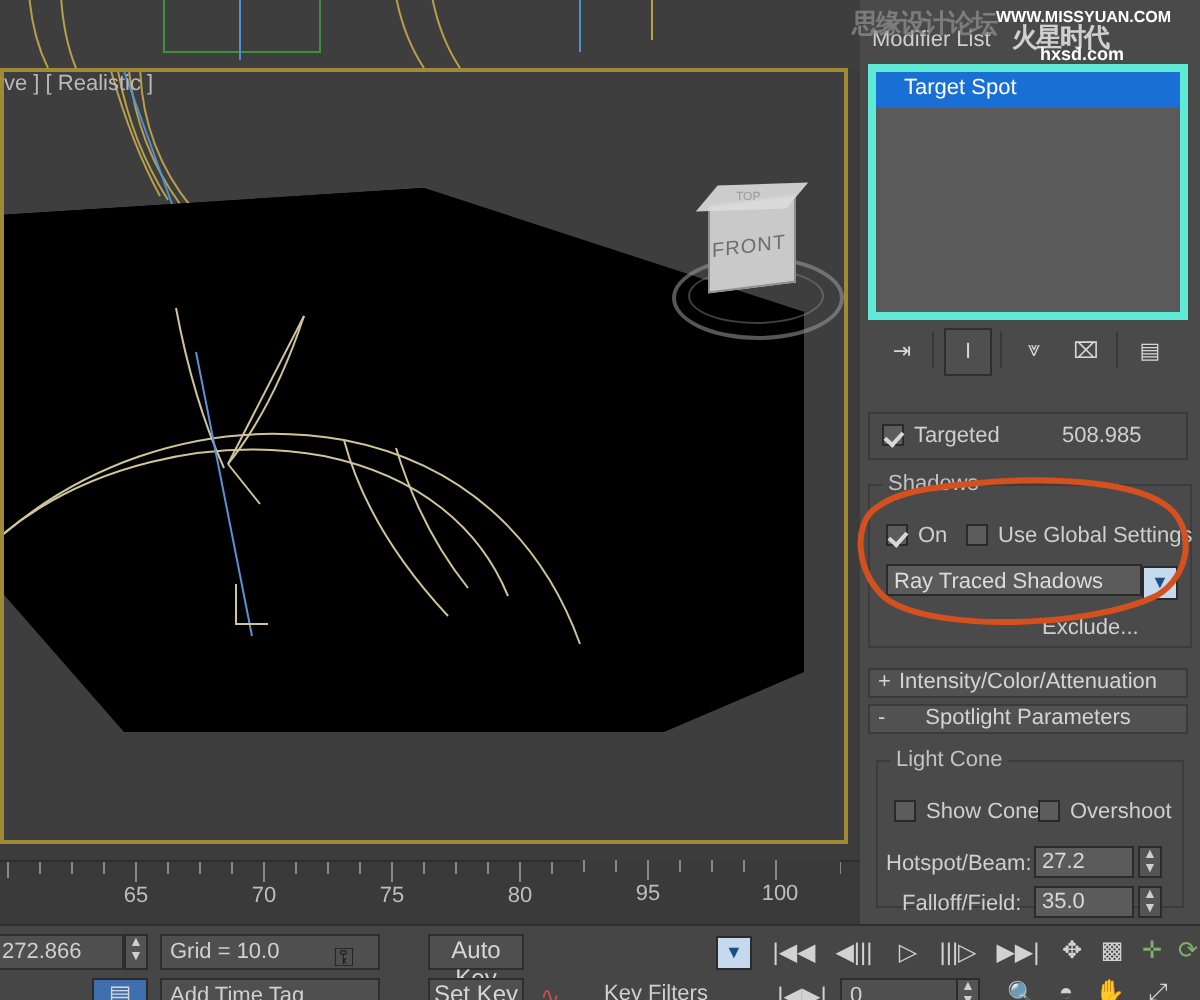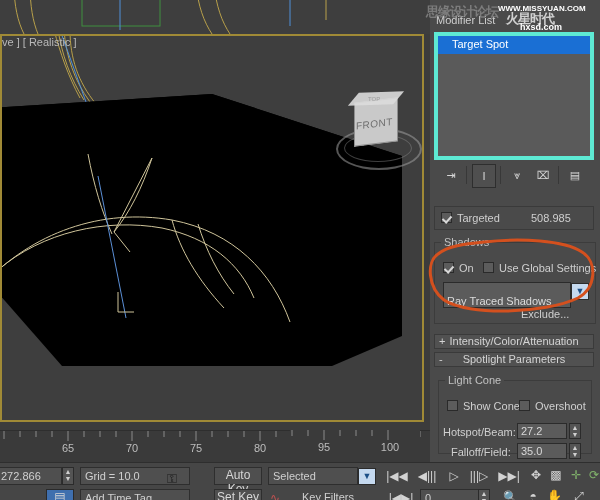--- a/index.html
+++ b/index.html
@@ -49,21 +49,21 @@
   .lbl{position:absolute;color:#cfcfcf;font-size:11px;white-space:nowrap;}
   .chk{position:absolute;width:11px;height:11px;background:#5c5c5c;border:1px solid #2a2a2a;
        box-sizing:border-box;}
   .chk.on:after{content:"";position:absolute;left:2px;top:1px;width:4px;height:7px;
        border:solid #d8d8d8;border-width:0 2px 2px 0;transform:rotate(42deg);}
   .field{position:absolute;height:16px;background:#5b5b5b;border:1px solid #2b2b2b;
          box-sizing:border-box;color:#d8d8d8;font-size:11px;padding:1px 3px;}
   .spin{position:absolute;width:12px;height:16px;background:#545454;border:1px solid #2b2b2b;
         box-sizing:border-box;color:#cfcfcf;font-size:7px;text-align:center;line-height:7px;}
   .combo{position:absolute;height:16px;background:#5b5b5b;border:1px solid #2b2b2b;
-         box-sizing:border-box;color:#dcdcdc;font-size:11px;padding:12px 3px;}
+         box-sizing:border-box;color:#dcdcdc;font-size:11px;padding:2px 3px;}
   .combo-btn{position:absolute;width:18px;height:17px;background:#c5d9ef;border:1px solid #2b2b2b;
              box-sizing:border-box;color:#1c4f86;text-align:center;font-size:9px;line-height:15px;}
   .rollup{position:absolute;left:4px;width:160px;height:15px;background:#515151;
           border:1px solid #3a3a3a;box-sizing:border-box;color:#d4d4d4;font-size:11px;}
   .rollup .pm{position:absolute;left:4px;top:0px;}
   .rollup .ttl{position:absolute;width:100%;text-align:center;top:0px;}
   fieldset.box{position:absolute;border:1px solid #3c3c3c;margin:0;padding:0;}
   fieldset.box legend{margin-left:6px;padding:0 3px;color:#c2c2c2;font-size:11px;}
 
   
@@ -301,21 +301,20 @@
     <div class="spin" style="left:62px;top:4px;height:18px;">▲<br>▼</div>
     <div class="sfield" style="left:80px;top:4px;width:110px;height:18px;">Grid = 10.0</div>
     <div class="sfield" style="left:80px;top:26px;width:110px;height:18px;">Add Time Tag</div>
     <div class="sbtn" style="left:46px;top:26px;width:28px;height:18px;background:#3f6fae;
          border-color:#2a2a2a;">▤</div>
 
     <div class="keyicon" style="left:167px;top:8px;font-size:13px;">⚿</div>
 
     <div class="sbtn" style="left:214px;top:4px;width:48px;height:18px;">Auto Key</div>
     <div class="sbtn" style="left:214px;top:26px;width:48px;height:18px;">Set Key</div>
-    <div class="sfield" style="left:268px;top:4px;width:90px;height:18px;">Selected</div>
     <div class="combo-btn" style="left:358px;top:5px;">▼</div>
     <div class="keyicon" style="left:270px;top:28px;color:#c05050;font-size:12px;">∿</div>
     <div class="sfield" style="left:298px;top:26px;width:76px;height:18px;border:none;
          background:transparent;">Key Filters</div>
 
     <div class="navicon" style="left:384px;top:6px;width:26px;">|◀◀</div>
     <div class="navicon" style="left:414px;top:6px;width:26px;">◀|||</div>
     <div class="navicon" style="left:444px;top:6px;width:20px;">▷</div>
     <div class="navicon" style="left:466px;top:6px;width:26px;">|||▷</div>
     <div class="navicon" style="left:496px;top:6px;width:26px;">▶▶|</div>

